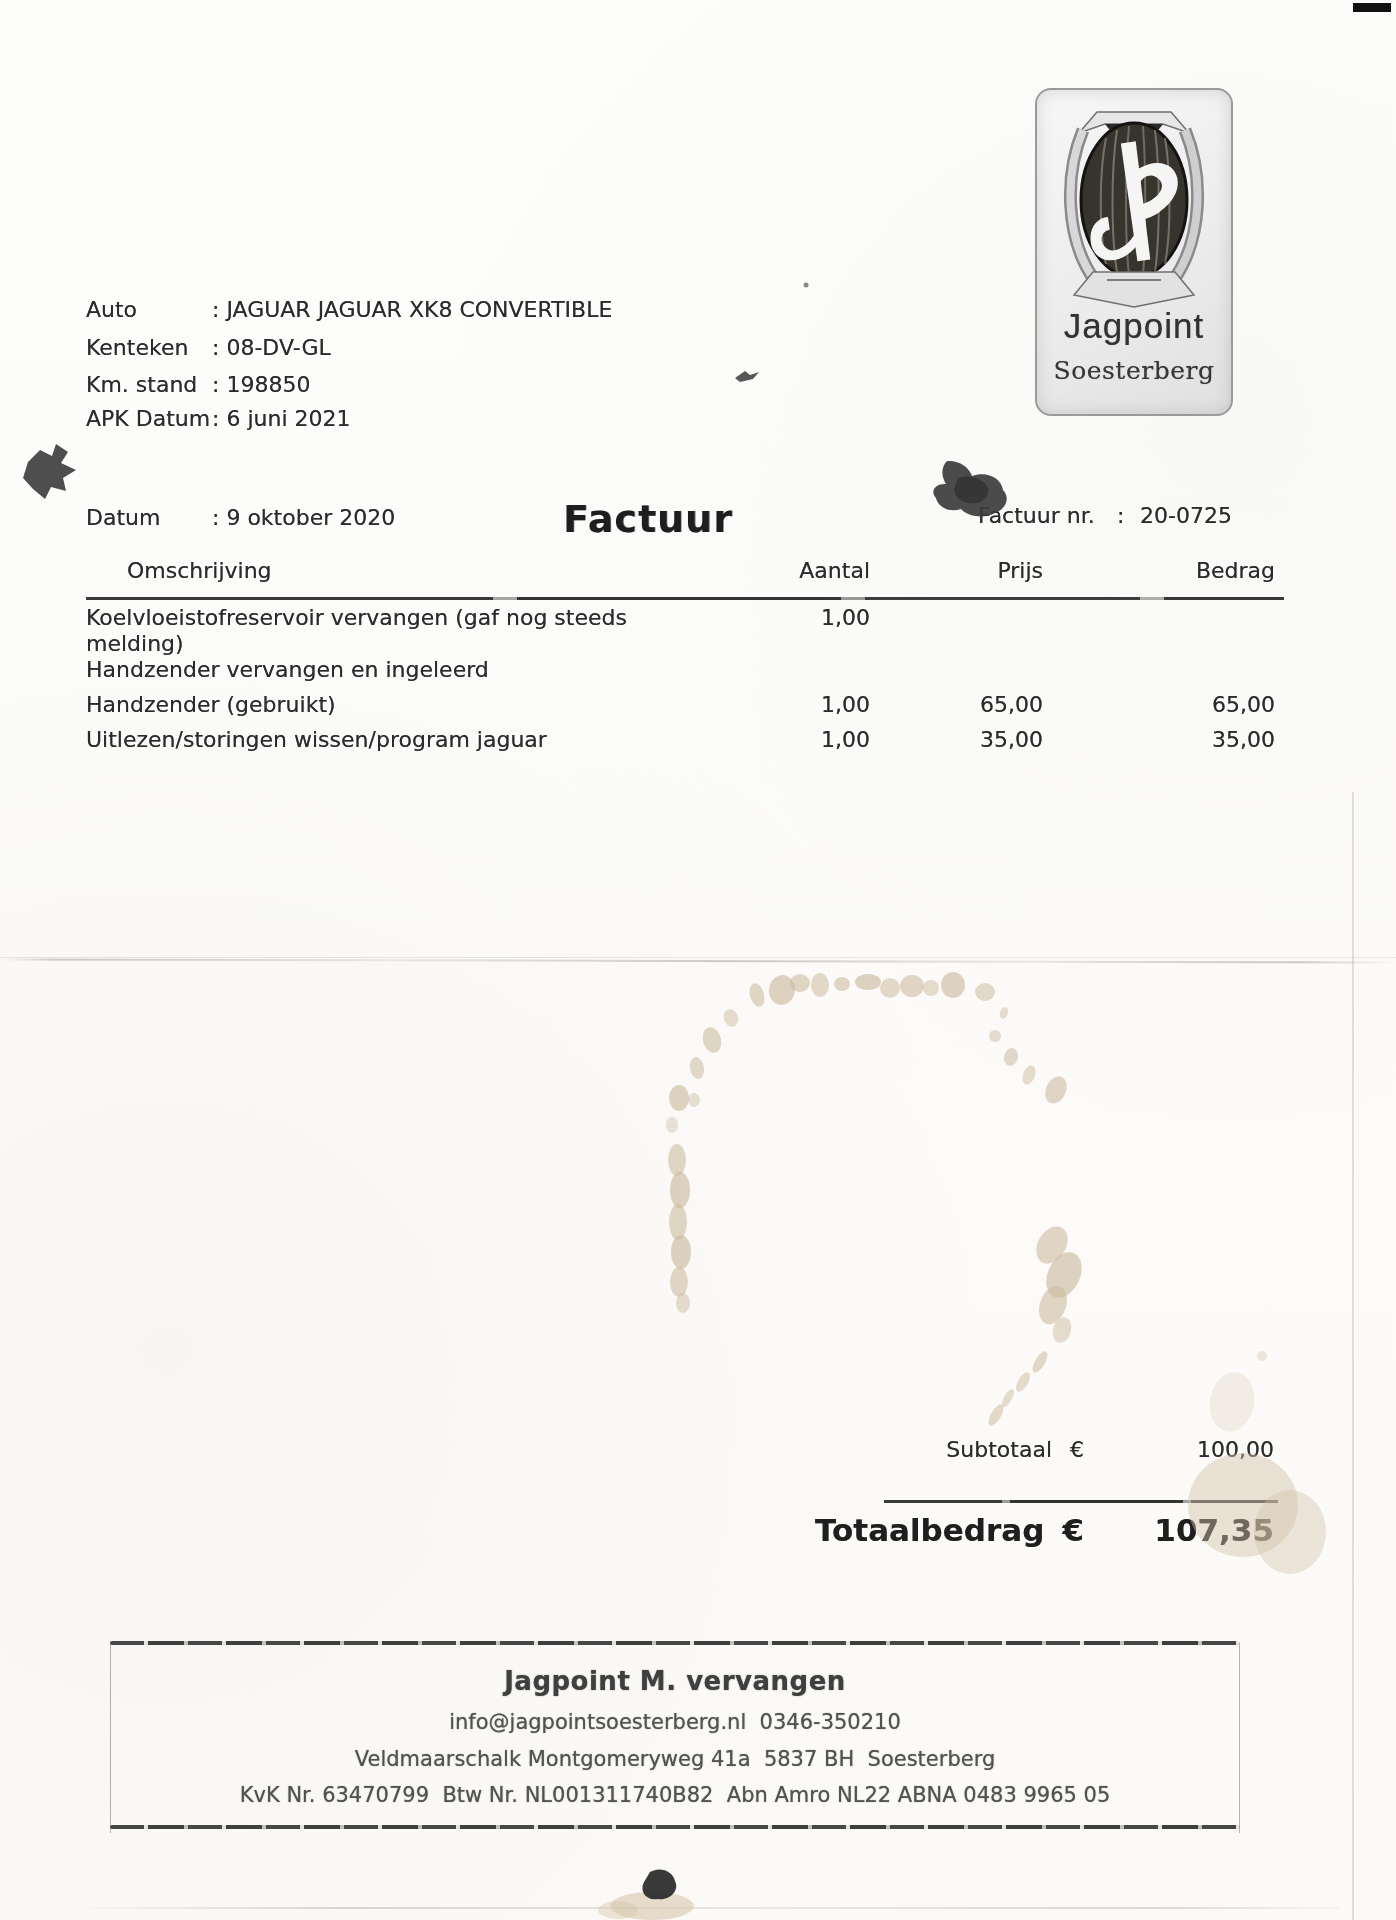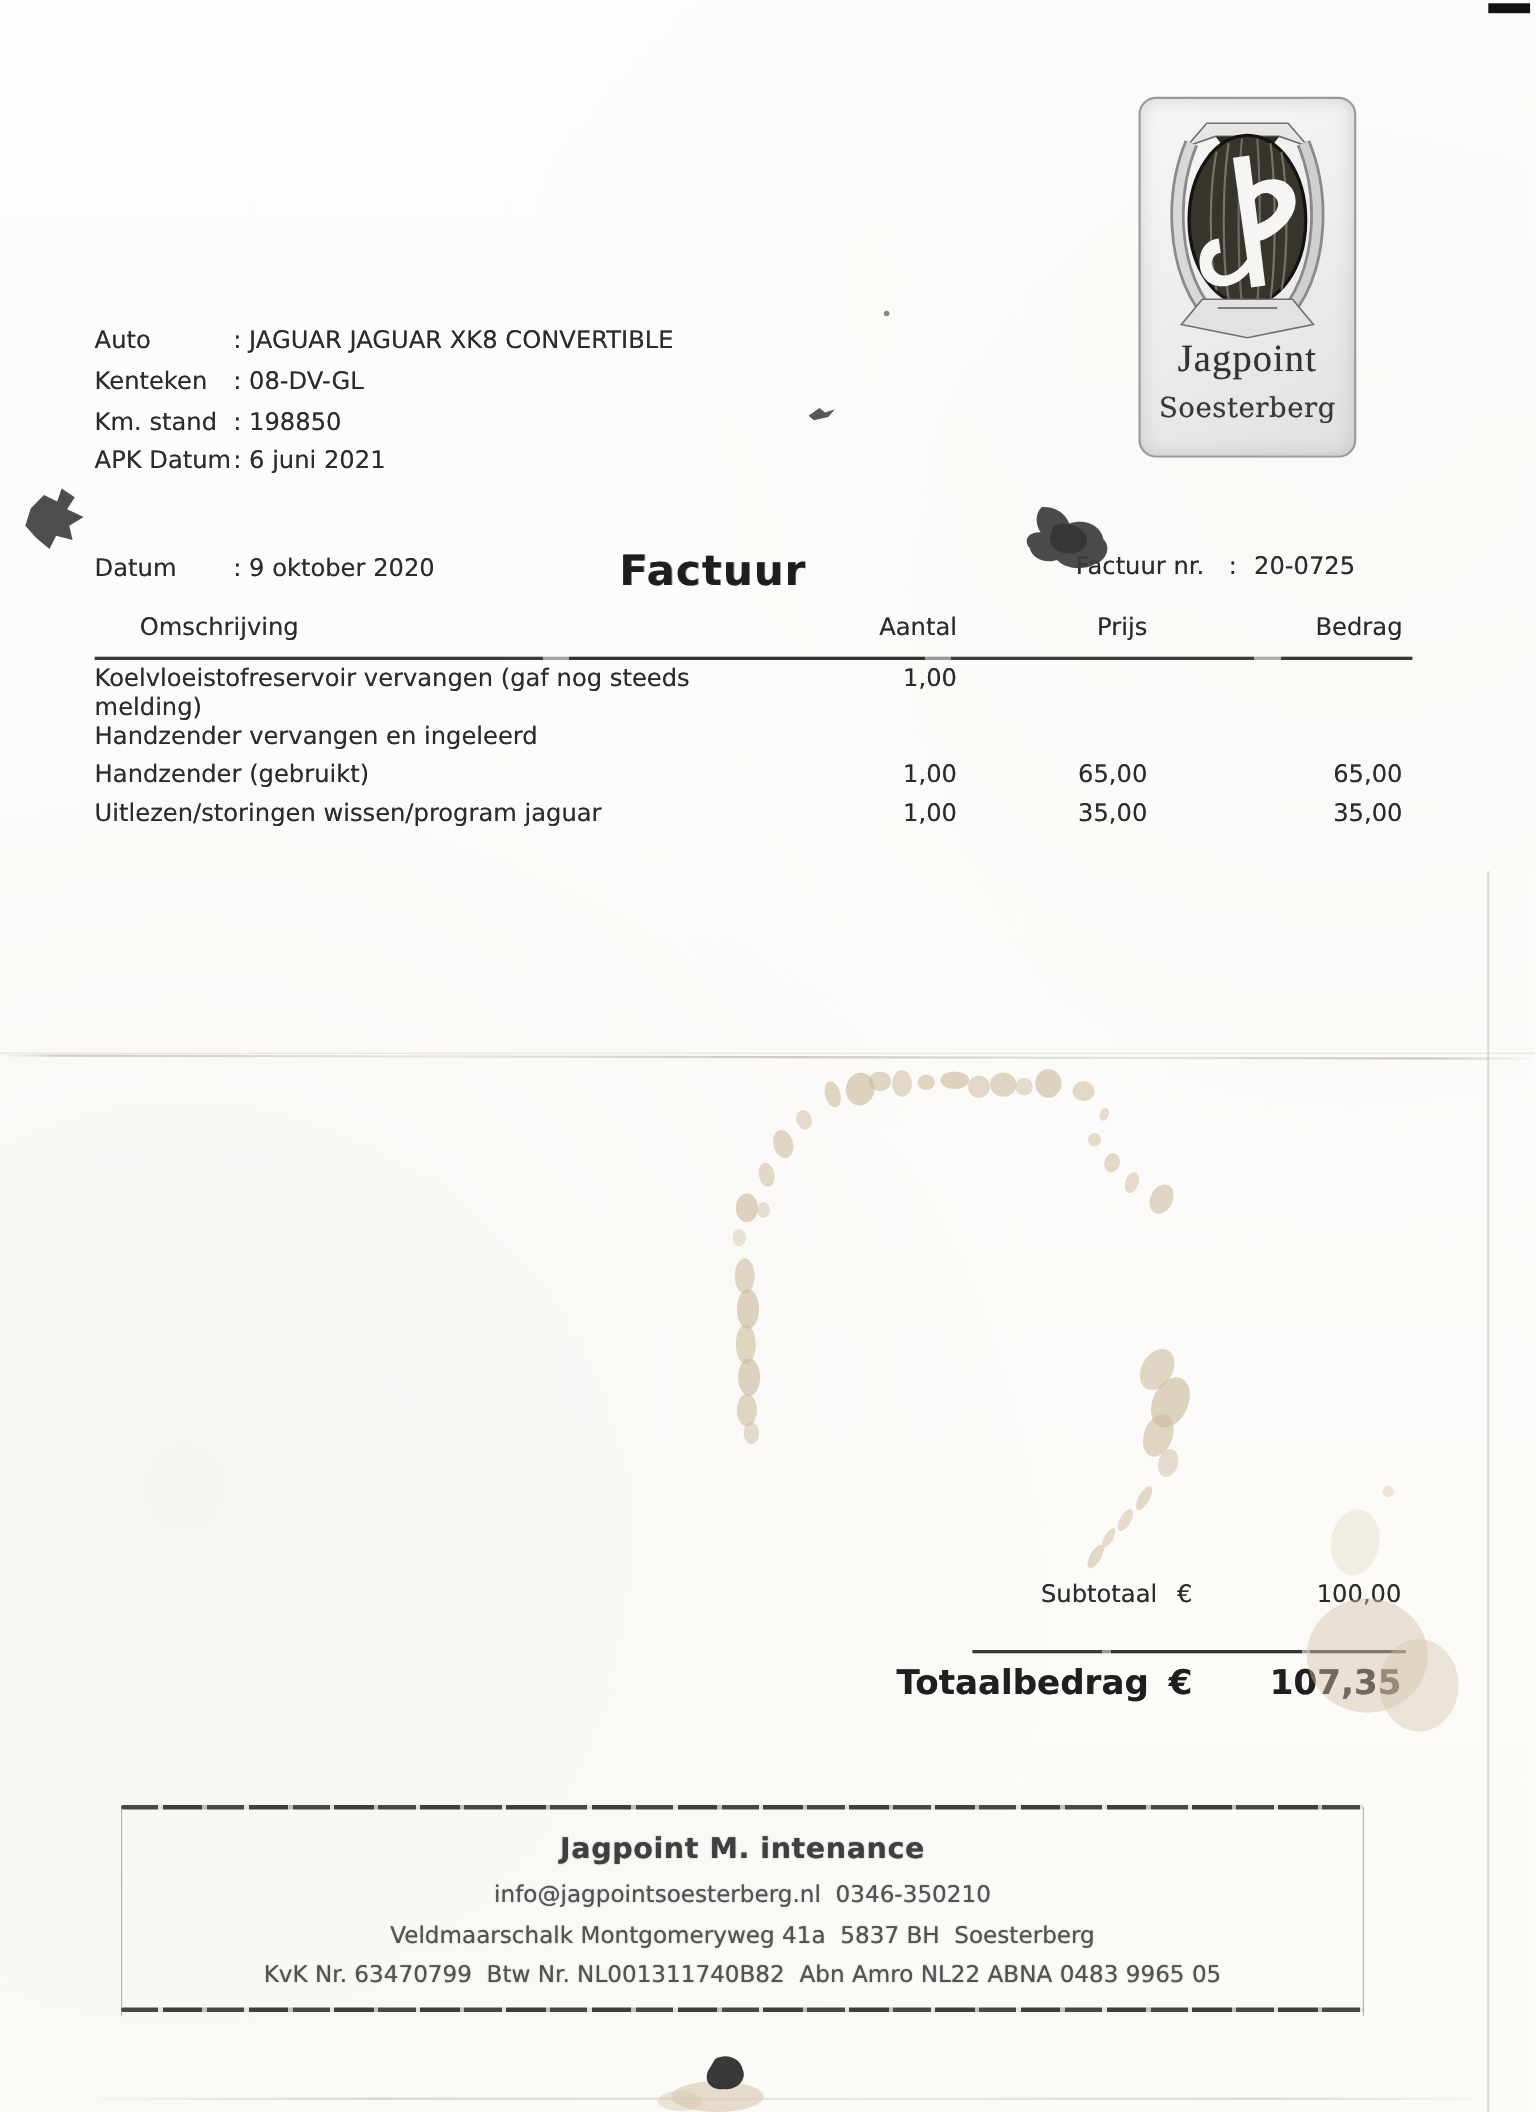--- a/index.html
+++ b/index.html
@@ -50,21 +50,21 @@
     background:linear-gradient(90deg,#3a3a3a 0 30%,rgba(58,58,58,.5) 30% 32%,#333 32% 76%,
       rgba(51,51,51,.45) 76% 78%,#3b3b3b 78% 100%);filter:blur(0.3px);}
   .tot-total{font-size:31px;font-weight:bold;color:#1f1f1f;}
   
   .logo-box{position:absolute;left:1035px;top:88px;width:194px;height:324px;
     border:2px solid #9a9a9a;border-radius:16px;
     background:linear-gradient(150deg,#f7f7f7 0%,#ececed 55%,#e0e0e1 100%);
     box-shadow:inset 0 0 16px rgba(110,110,110,0.25);}
   .logo-badge{position:absolute;left:22px;top:8px;}
   .brand1{position:absolute;left:0;top:216px;width:100%;text-align:center;
-    font-family:Liberation Serif, serif;font-size:35px;color:#343230;
+    font-family:Liberation Sans, sans-serif;font-size:35px;color:#343230;
     letter-spacing:1px;text-shadow:0 0 0.8px rgba(50,50,48,0.6);}
   .brand2{position:absolute;left:0;top:266px;width:100%;text-align:center;
     font-family:"DejaVu Serif","Liberation Serif",serif;font-size:25px;color:#3a3836;
     letter-spacing:0.5px;text-shadow:0 0 0.8px rgba(50,50,48,0.6);}
   
   .footer-box{position:absolute;left:110px;top:1643px;width:1128px;height:190px;
     border-left:1px solid rgba(120,120,120,0.55);border-right:1px solid rgba(120,120,120,0.55);}
   .dash-line{position:absolute;left:-1px;width:1130px;height:4px;border-radius:2px;
     background:repeating-linear-gradient(90deg,#474747 0 34px,rgba(71,71,71,0.12) 34px 38px,
       #3e3e3e 38px 74px,rgba(62,62,62,0.3) 74px 78px);
@@ -185,21 +185,21 @@
     <span class="t-val">100,00</span>
   </div>
   <div class="tot-rule"></div>
   <div class="tot-row tot-total soft" style="top:1512px">
     <span class="t-lab"><span>Totaalbedrag</span><span class="t-cur">€</span></span>
     <span class="t-val">107,35</span>
   </div>
 
   <div class="footer-box">
     <div class="dash-line" style="top:-2px"></div>
-    <div class="f-company">Jagpoint M. intenance</div>
+    <div class="f-company">Jagpoint M. vervangen</div>
     <div class="f-line" style="top:67px">info@jagpointsoesterberg.nl  0346-350210</div>
     <div class="f-line" style="top:104px">Veldmaarschalk Montgomeryweg 41a  5837 BH  Soesterberg</div>
     <div class="f-line" style="top:140px">KvK Nr. 63470799  Btw Nr. NL001311740B82  Abn Amro NL22 ABNA 0483 9965 05</div>
     <div class="dash-line" style="bottom:4px"></div>
   </div>
 
   <div class="crease2"></div>
   <div class="crease"></div>
   <div class="edge-v"></div>
   <div class="bottom-line"></div>

